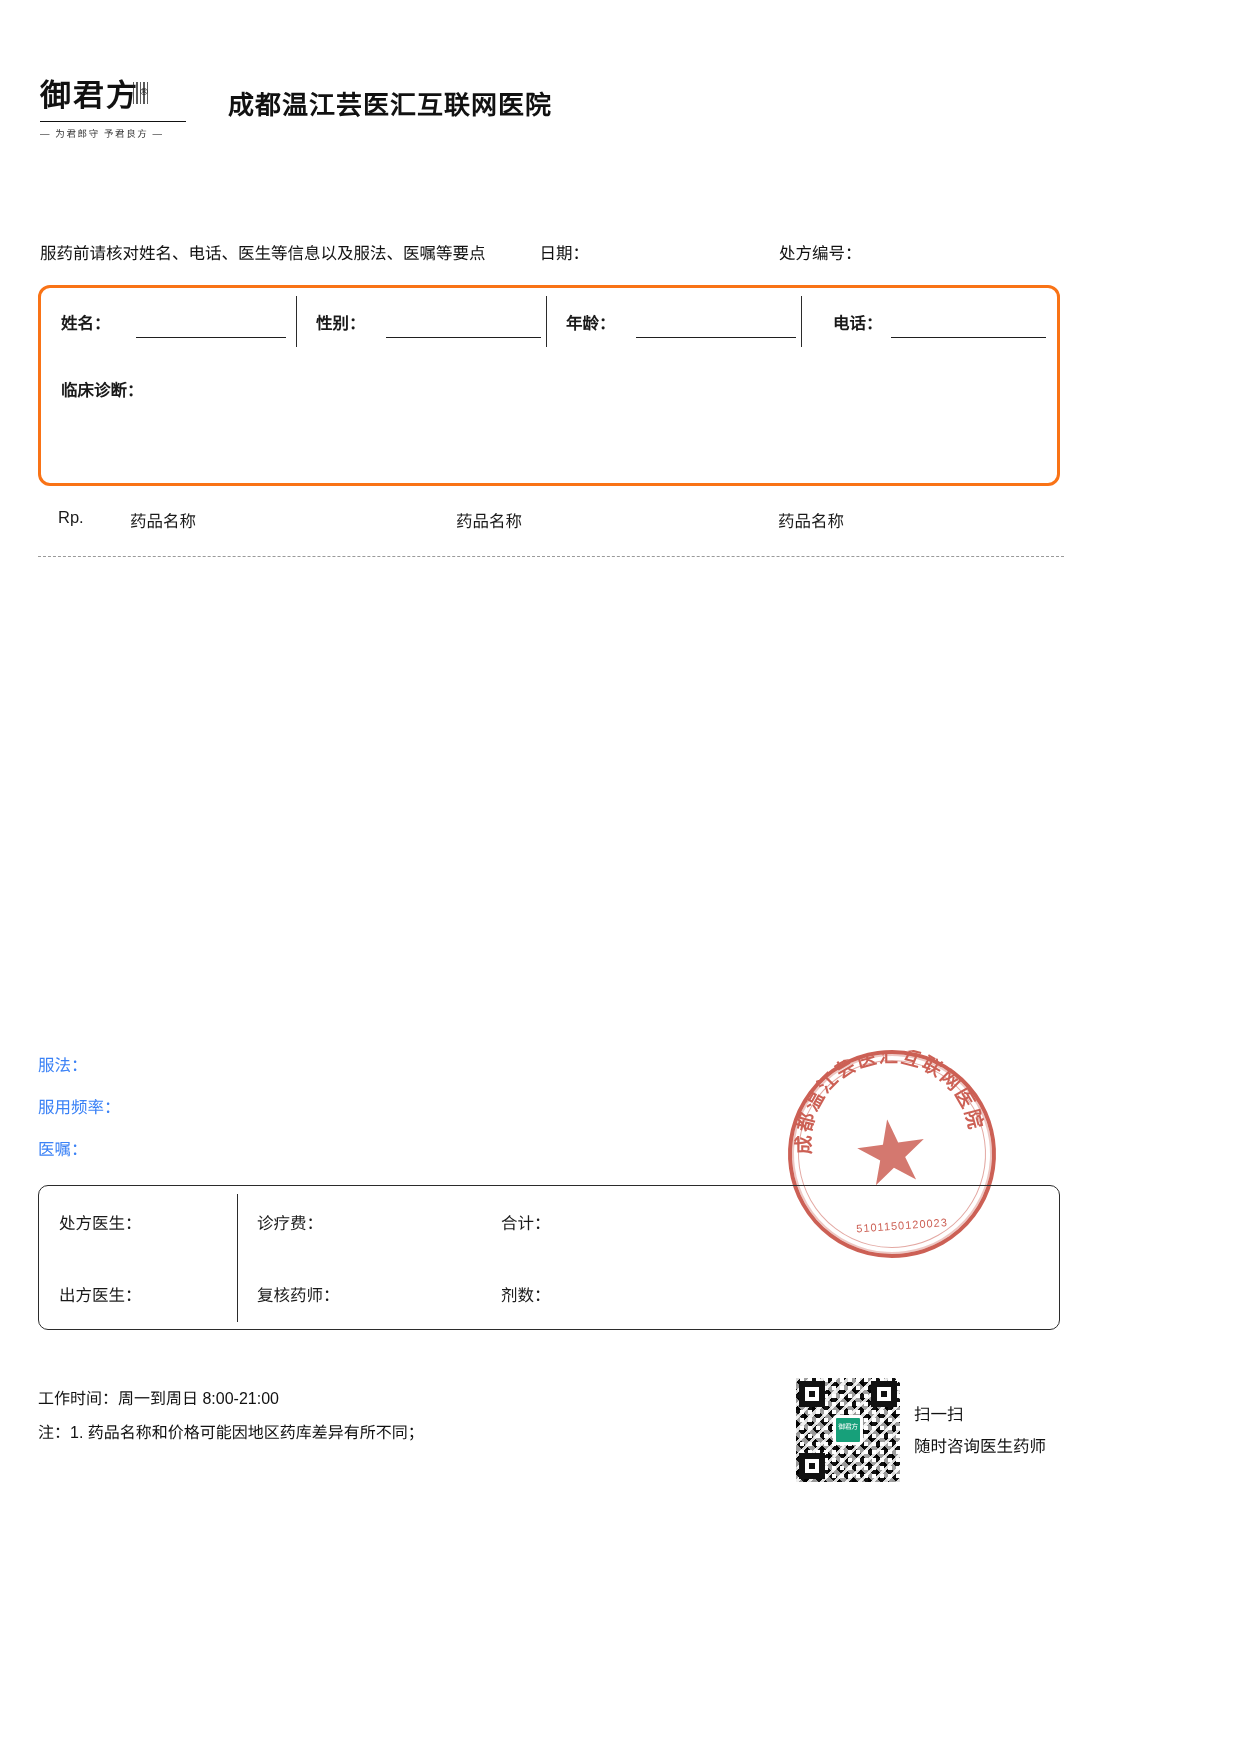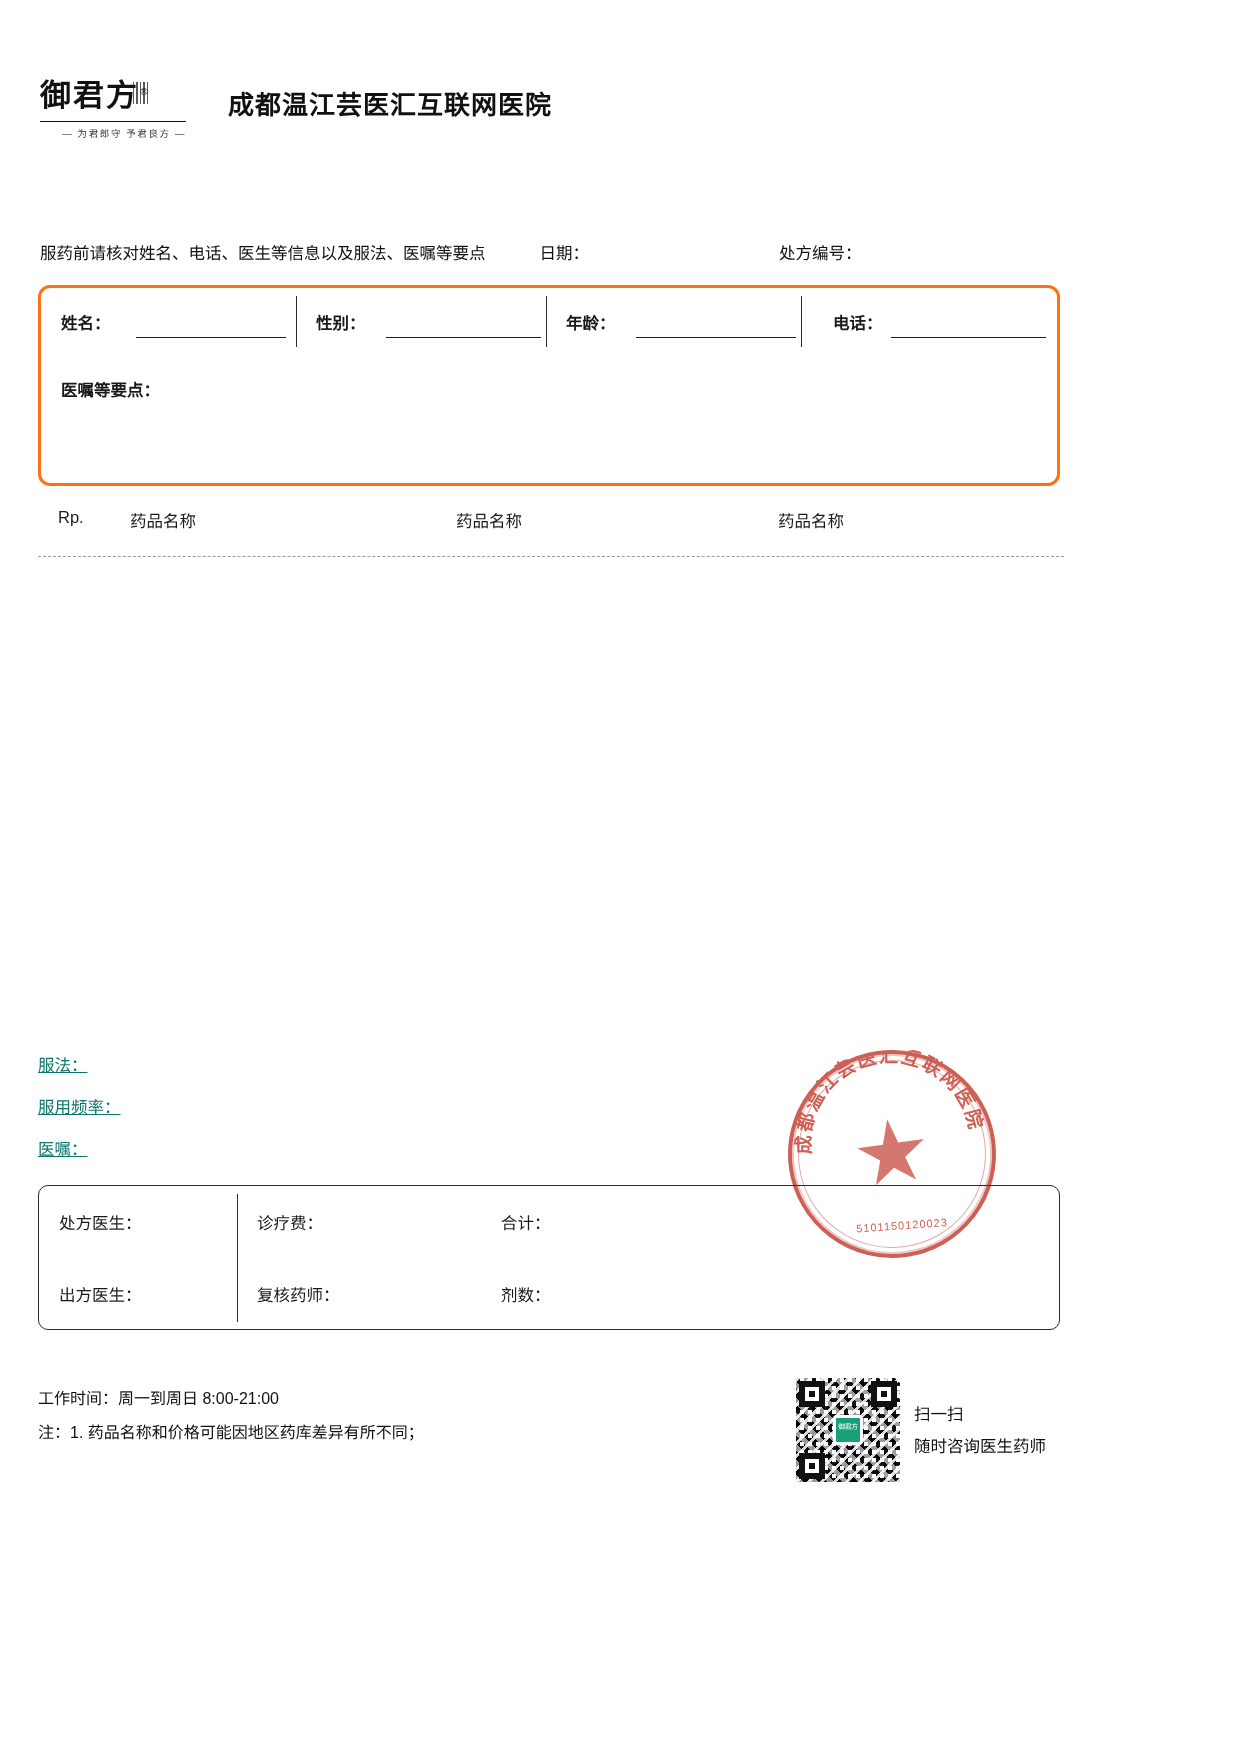--- a/index.html
+++ b/index.html
@@ -48,21 +48,21 @@
     margin-top: 9px;
     width: 146px;
     height: 1px;
     background: #111;
   }
   .logo-sub {
     margin-top: 4px;
     font-size: 9.5px;
     letter-spacing: 1.6px;
     color: #333;
-    text-align: right;
+    text-align: left;
     width: 146px;
   }
   .hospital-name {
     margin-left: 38px;
     margin-top: 6px;
     font-size: 26px;
     font-weight: bold;
     letter-spacing: 1px;
     color: #111;
   }
@@ -151,22 +151,21 @@
     top: 556px;
     width: 1026px;
     border-top: 1.6px dashed #9a9a9a;
   }
 
   
   .instr {
     position: absolute;
     left: 38px;
     font-size: 16.5px;
-    color: #0f766e;
-    text-decoration: underline;
+    color: #3b82f6;
   }
   .instr-1 { top: 1052px; }
   .instr-2 { top: 1094px; }
   .instr-3 { top: 1136px; }
 
   
   .sig-box {
     position: absolute;
     left: 38px;
     top: 1185px;
@@ -362,21 +361,21 @@
     <div class="cell cell-label" style="left:505px;">年龄：</div>
     <div class="underline" style="left:595px; width:160px;"></div>
 
     <div class="vline" style="left:760px;"></div>
     <div class="cell cell-label" style="left:760px;padding-left:32px;">电话：</div>
     <div class="underline" style="left:850px; width:155px;"></div>
   </div>
 
 
   <div class="pb-row">
-    <div class="cell cell-label" style="left:0;">医嘱等要点：</div>
+    <div class="cell cell-label" style="left:0;">临床诊断：</div>
   </div>
 
 </div>
 
 <div class="rp-row">
   <span class="rp-label">Rp.</span>
   <span class="rp-c1">药品名称</span>
   <span class="rp-c2">药品名称</span>
   <span class="rp-c3">药品名称</span>
 </div>

